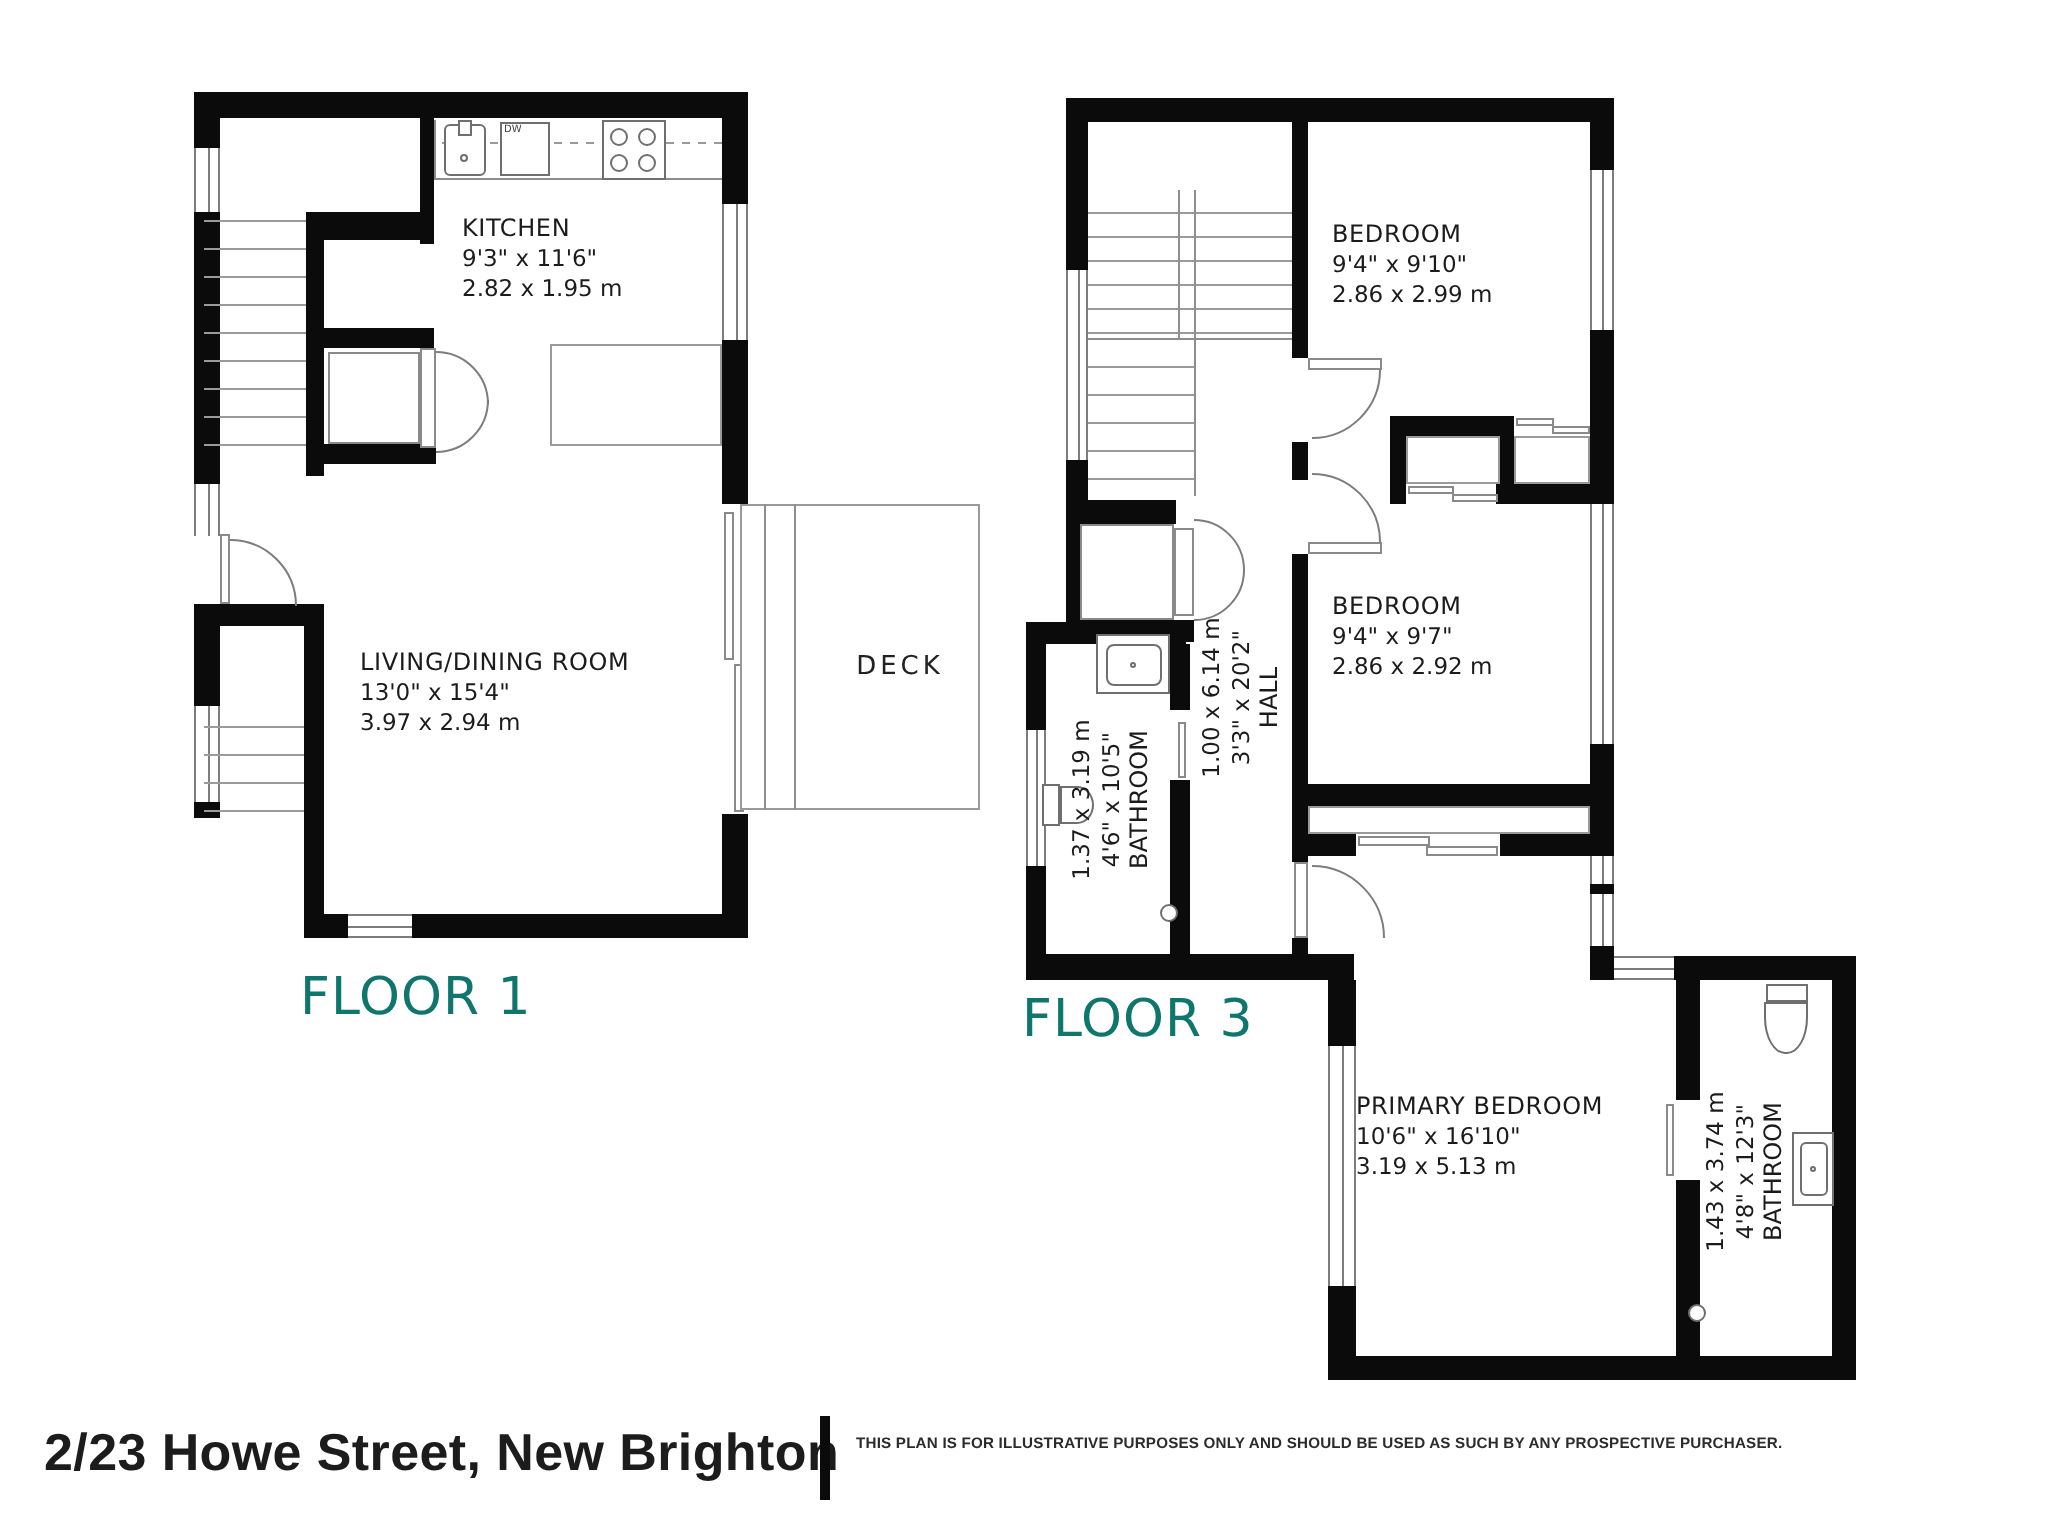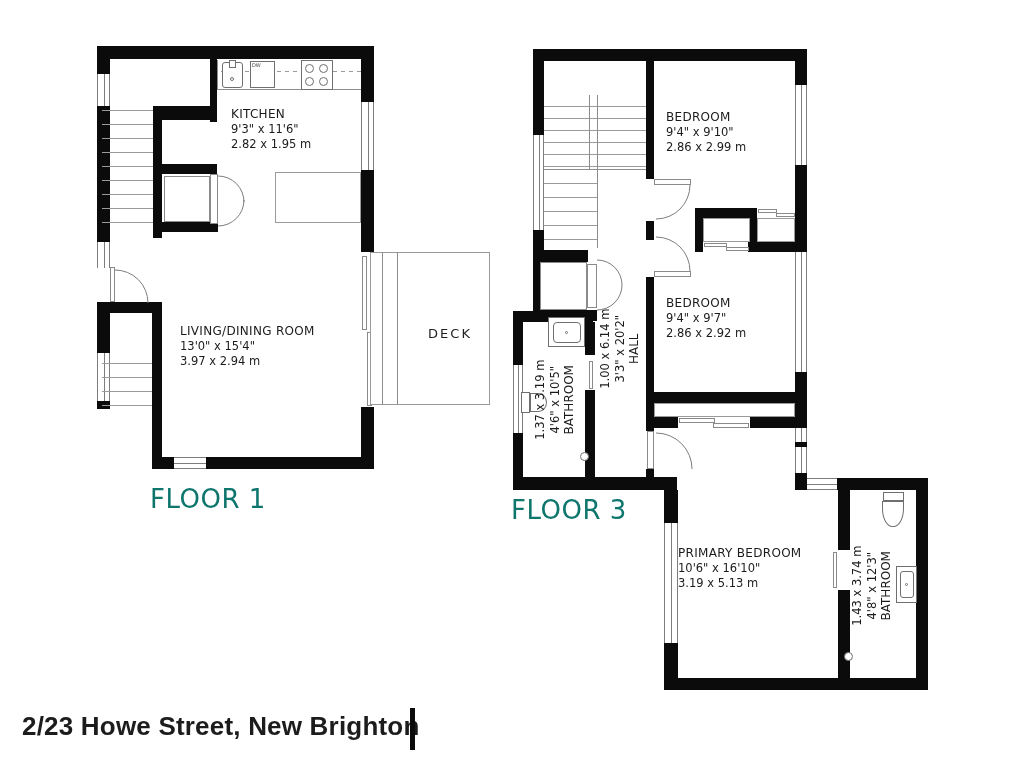--- a/index.html
+++ b/index.html
@@ -242,14 +242,15 @@
       <path d="M 597 310 A 25 25 0 0 0 622 285"></path>
       <path d="M 690 185 A 34 34 0 0 1 656 219"></path>
       <path d="M 690 271 A 34 34 0 0 0 656 237"></path>
       <path d="M 656 433 A 36 36 0 0 1 692 469"></path>
     </g>
   </svg>
 
   <div id="footer-address">2/23 Howe Street, New Brighton</div>
   <div id="footer-divider"></div>
   <div id="footer-disclaimer">
+    <div>THIS PLAN IS FOR ILLUSTRATIVE PURPOSES ONLY AND SHOULD BE USED AS SUCH BY ANY PROSPECTIVE PURCHASER.</div>
   </div>
 </div>
 
 </body></html>

